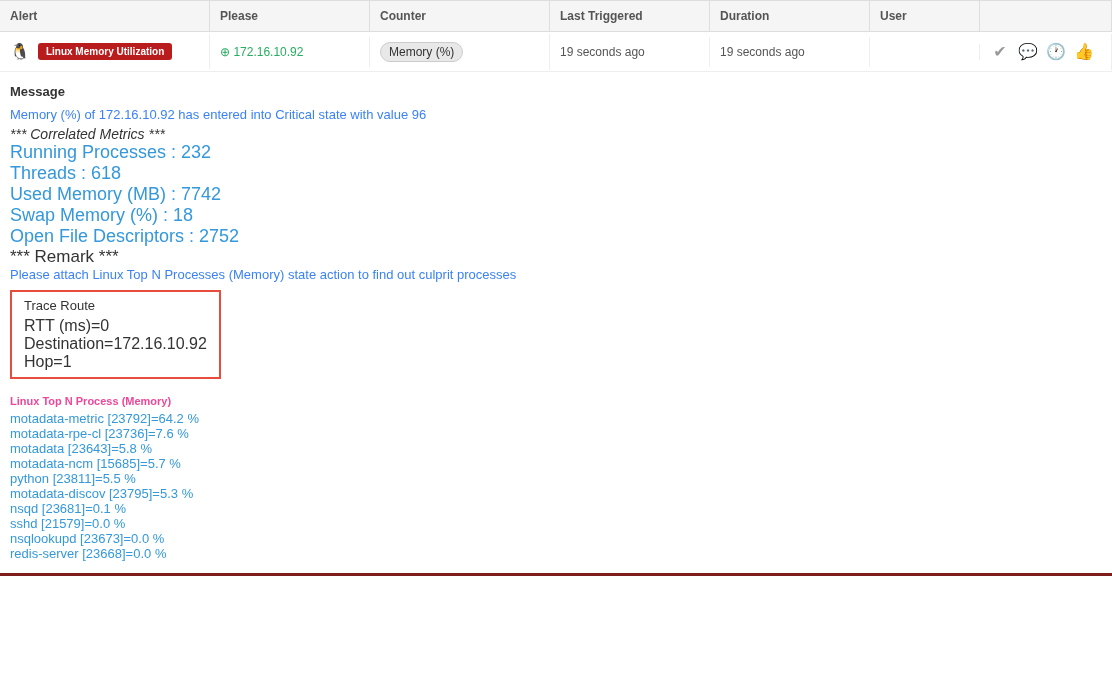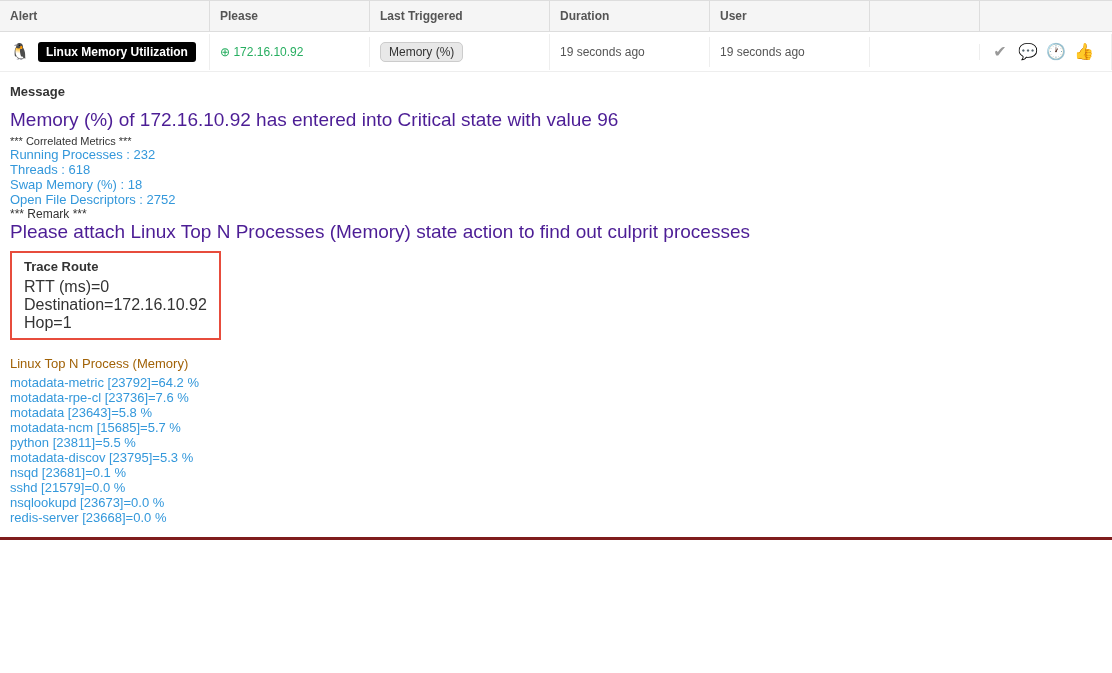--- a/index.html
+++ b/index.html
@@ -29,41 +29,41 @@
       border-bottom: 1px solid #eee;
       align-items: center;
       min-height: 40px;
     }
     .table-row .col {
       padding: 8px 10px;
       border-right: 1px solid #eee;
       font-size: 12px;
     }
     .alert-badge {
-      background: #000000;
+      background: #b91c1c;
       color: #fff;
       border-radius: 3px;
       padding: 3px 8px;
-      font-size: 12px;
+      font-size: 10px;
       font-weight: bold;
       display: inline-block;
     }
     .monitor-link {
       color: #27ae60;
       text-decoration: none;
       font-size: 12px;
     }
     .monitor-link:before {
       content: "⊕ ";
       color: #27ae60;
     }
     .counter-badge {
       background: #e8e8e8;
       border: 1px solid #ccc;
-      border-radius: 5px;
+      border-radius: 10px;
       padding: 2px 8px;
       font-size: 12px;
       color: #333;
       display: inline-block;
     }
     .time-text {
       font-size: 12px;
       color: #555;
     }
     .action-icons {
@@ -96,74 +96,76 @@
       padding: 12px 10px;
       border-bottom: 3px solid #7f1d1d;
     }
     .message-label {
       font-weight: bold;
       font-size: 13px;
       margin-bottom: 6px;
       color: #333;
     }
     .message-link {
-      color: #4c1d95;
+      color: #3b82f6;
       text-decoration: none;
-      font-size: 19px;
+      font-size: 13px;
     }
     .message-text {
       font-size: 13px;
       color: #333;
       line-height: 1.6;
     }
     .correlated {
       color: #333;
-      font-size: 11px;
+      font-size: 14px;
+      font-style: italic;
     }
     .metric-line {
       color: #3498db;
-      font-size: 13px;
+      font-size: 18px;
     }
     .remark-line {
       color: #333;
-      font-size: 12px;
+      font-size: 17px;
     }
     .trace-route-box {
       border: 2px solid #e74c3c;
       display: inline-block;
       padding: 6px 12px;
       margin: 8px 0;
     }
     .trace-route-title {
-      font-weight: bold;
+      font-weight: normal;
       font-size: 13px;
       color: #333;
       margin-bottom: 4px;
     }
     .trace-line {
       font-size: 16px;
       color: #333;
     }
     .section-title {
-      font-weight: normal;
-      font-size: 13px;
-      color: #a16207;
+      font-weight: bold;
+      font-size: 11px;
+      color: #ec4899;
       margin: 8px 0 4px 0;
     }
     .process-line {
       color: #3498db;
       font-size: 13px;
     }
   </style>
 </head>
 <body>
 
 <div class="table-header">
   <div class="col">Alert</div>
   <div class="col">Please</div>
+  <div class="col">Counter</div>
   <div class="col">Last Triggered</div>
   <div class="col">Duration</div>
   <div class="col">User</div>
   <div class="col"></div>
 </div>
 
 <div class="table-row">
   <div class="col alert-col">
     <span class="linux-icon">🐧</span>
     <span class="alert-badge">Linux Memory Utilization</span>
@@ -193,20 +195,21 @@
   <div class="message-label">Message</div>
 
   <div class="message-text">
     <a href="#" class="message-link">Memory (%) of 172.16.10.92 has entered into Critical state with value 96</a>
   </div>
 
   <div class="correlated">*** Correlated Metrics ***</div>
 
   <div class="metric-line">Running Processes : 232</div>
   <div class="metric-line">Threads : 618</div>
+  <div class="metric-line">Used Memory (MB) : 7742</div>
   <div class="metric-line">Swap Memory (%) : 18</div>
   <div class="metric-line">Open File Descriptors : 2752</div>
 
   <div class="remark-line">*** Remark ***</div>
   <div>
     <a href="#" class="message-link">Please attach Linux Top N Processes (Memory) state action to find out culprit processes</a>
   </div>
 
   <div class="trace-route-box">
     <div class="trace-route-title">Trace Route</div>

